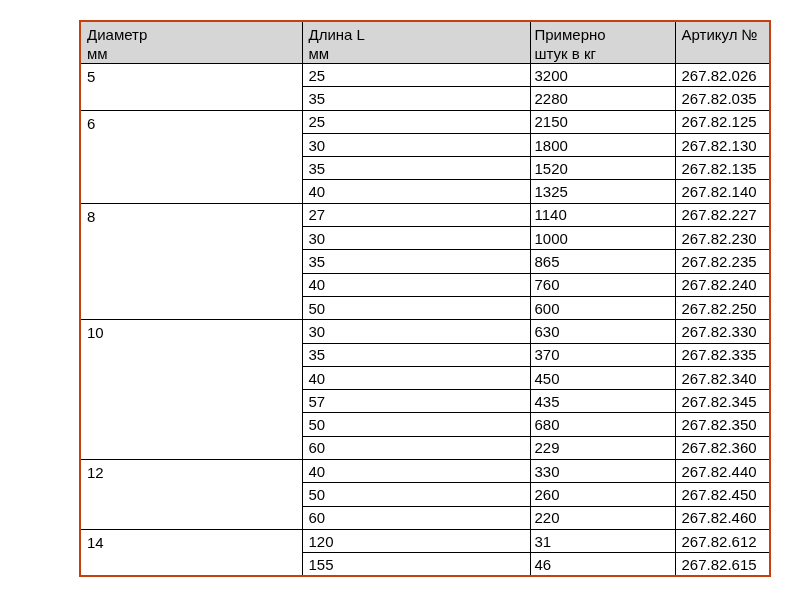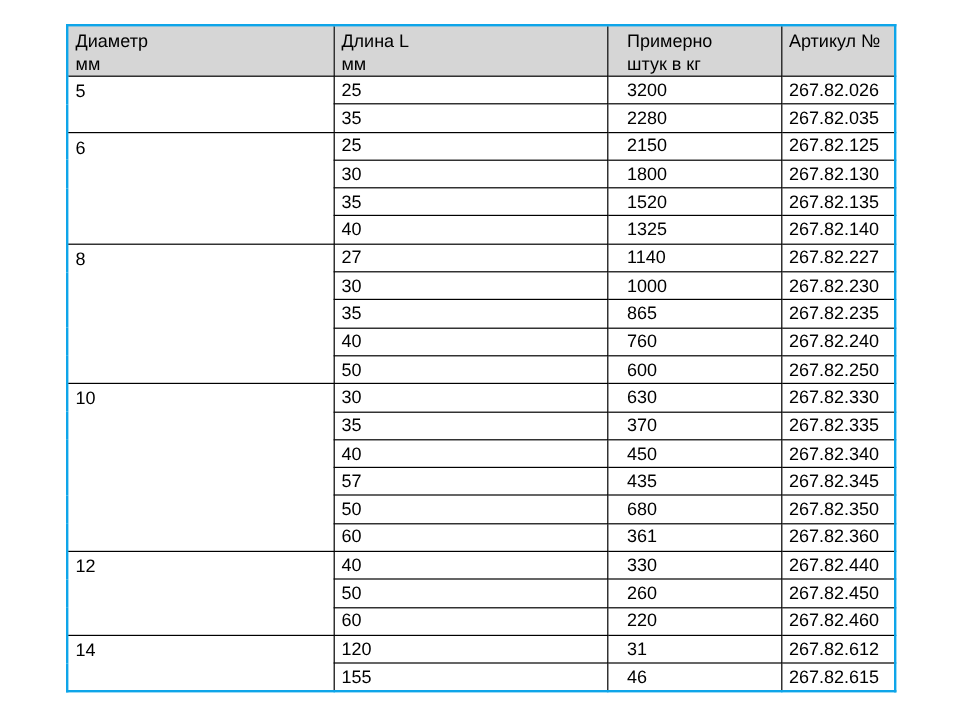--- a/index.html
+++ b/index.html
@@ -21,36 +21,36 @@
     color: #000000;
   }
   table.catalog th, table.catalog td {
     border: 1.5px solid #000000;
     text-align: left;
     vertical-align: middle;
     padding: 0 0 0 6px;
     white-space: nowrap;
     overflow: hidden;
   }
-  table.catalog { border: 2px solid #0ea5e9; }
+  table.catalog { border: 2px solid #c2410c; margin-left: 24px; }
   table.catalog thead th {
     background: #d6d6d6;
     font-weight: normal;
     height: 42px;
     vertical-align: top;
     padding-top: 3px;
     line-height: 19px;
   }
   table.catalog tbody td { height: 23.3px; }
   table.catalog td.diam {
     vertical-align: top;
     padding-top: 2px;
     line-height: 21px;
   }
-  table.catalog td.col-pieces, table.catalog th.col-pieces { padding-left: 16px; }
+  table.catalog td.col-pieces, table.catalog th.col-pieces { padding-left: 4px; }
   .hline { display: block; }
 </style>
 </head>
 <body>
 
 <div class="page">
   <table class="catalog">
     <colgroup>
       <col style="width:222px">
       <col style="width:228px">
@@ -157,21 +157,21 @@
           <td class="col-pieces">435</td>
           <td class="col-article">267.82.345</td>
         </tr>
         <tr>
           <td class="col-length">50</td>
           <td class="col-pieces">680</td>
           <td class="col-article">267.82.350</td>
         </tr>
         <tr>
           <td class="col-length">60</td>
-          <td class="col-pieces">361</td>
+          <td class="col-pieces">229</td>
           <td class="col-article">267.82.360</td>
         </tr>
         <tr>
           <td rowspan="3" class="diam">12</td>
           <td class="col-length">40</td>
           <td class="col-pieces">330</td>
           <td class="col-article">267.82.440</td>
         </tr>
         <tr>
           <td class="col-length">50</td>

